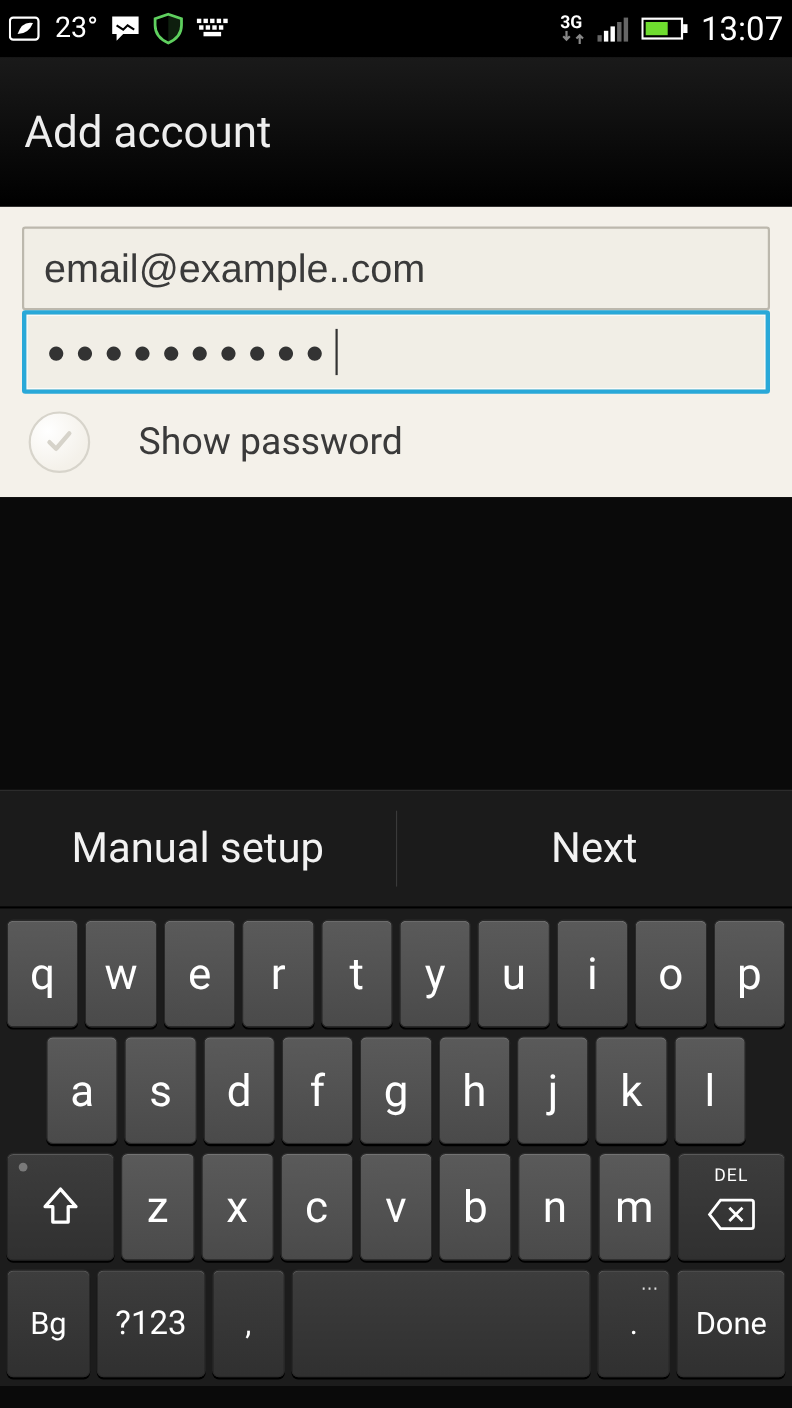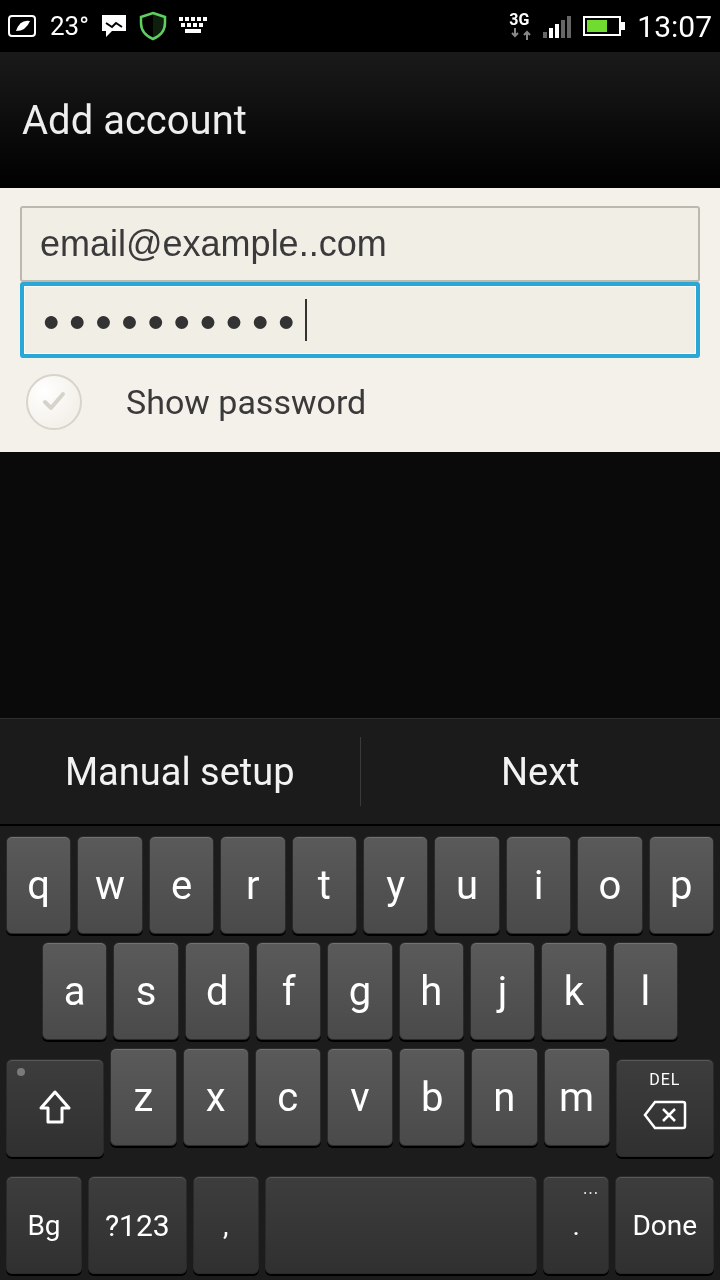--- a/index.html
+++ b/index.html
@@ -139,21 +139,20 @@
     font-size:40px;
     color:#fff;
     position:relative;
   }
   .row2 { padding:0 36px; }
   .key.wide { flex:1.5; }
   .key.space { flex:4.2; }
   .key.fn {
     background:linear-gradient(to bottom,#3d3d3d,#303030);
     font-size:28px;
-    margin-top:11px;
   }
   .key .tiny {
     position:absolute;
     top:6px; right:10px;
     font-size:16px;
     color:#ddd;
   }
   .del-label{
     position:absolute;
     top:10px; left:0; right:0;

